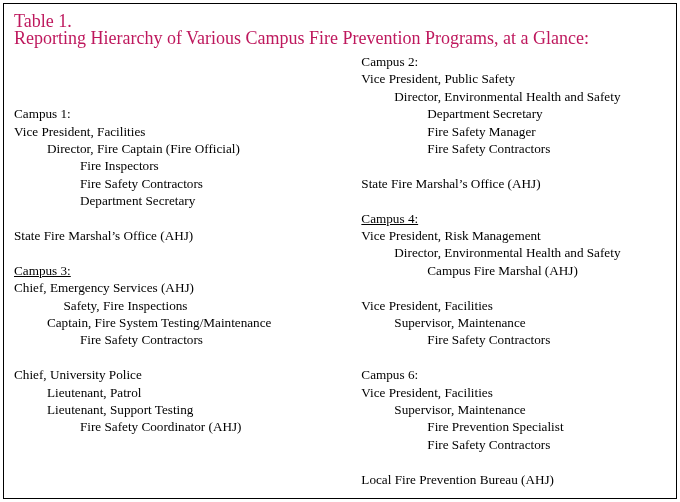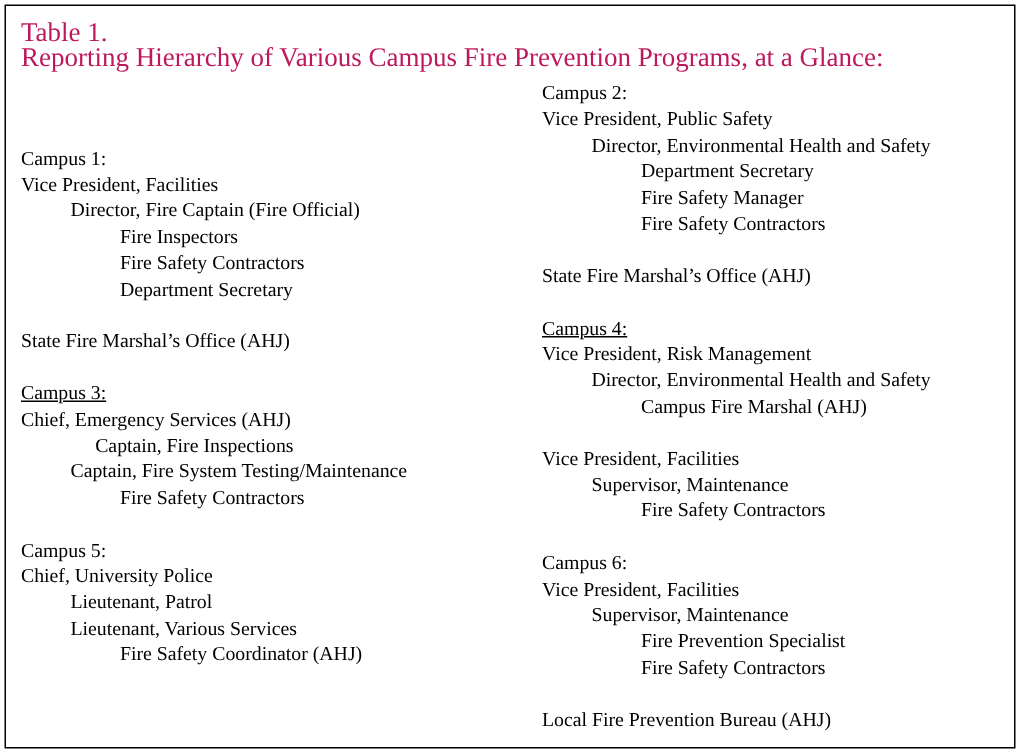--- a/index.html
+++ b/index.html
@@ -90,30 +90,29 @@
             <div class="line">                    Department Secretary</div>
           </div>
           <div class="spacer"></div>
           <div class="entry">
             <div class="line heading">State Fire Marshal’s Office (AHJ)</div>
           </div>
           <div class="spacer"></div>
           <div class="entry">
             <div class="line underline heading">Campus 3:</div>
             <div class="line">Chief, Emergency Services (AHJ)</div>
-            <div class="line">               Captain, Fire Inspections</div>
+            <div class="line">               Safety, Fire Inspections</div>
             <div class="line">          Captain, Fire System Testing/Maintenance</div>
             <div class="line">                    Fire Safety Contractors</div>
           </div>
           <div class="spacer"></div>
           <div class="entry">
-            <div class="line heading">Campus 5:</div>
             <div class="line">Chief, University Police</div>
             <div class="line">          Lieutenant, Patrol</div>
-            <div class="line">          Lieutenant, Various Services</div>
+            <div class="line">          Lieutenant, Support Testing</div>
             <div class="line">                    Fire Safety Coordinator (AHJ)</div>
           </div>
         </div>
       <div class="col right">
           <div class="entry">
             <div class="line heading">Campus 2:</div>
             <div class="line">Vice President, Public Safety</div>
             <div class="line">          Director, Environmental Health and Safety</div>
             <div class="line">                    Department Secretary</div>
             <div class="line">                    Fire Safety Manager</div>

